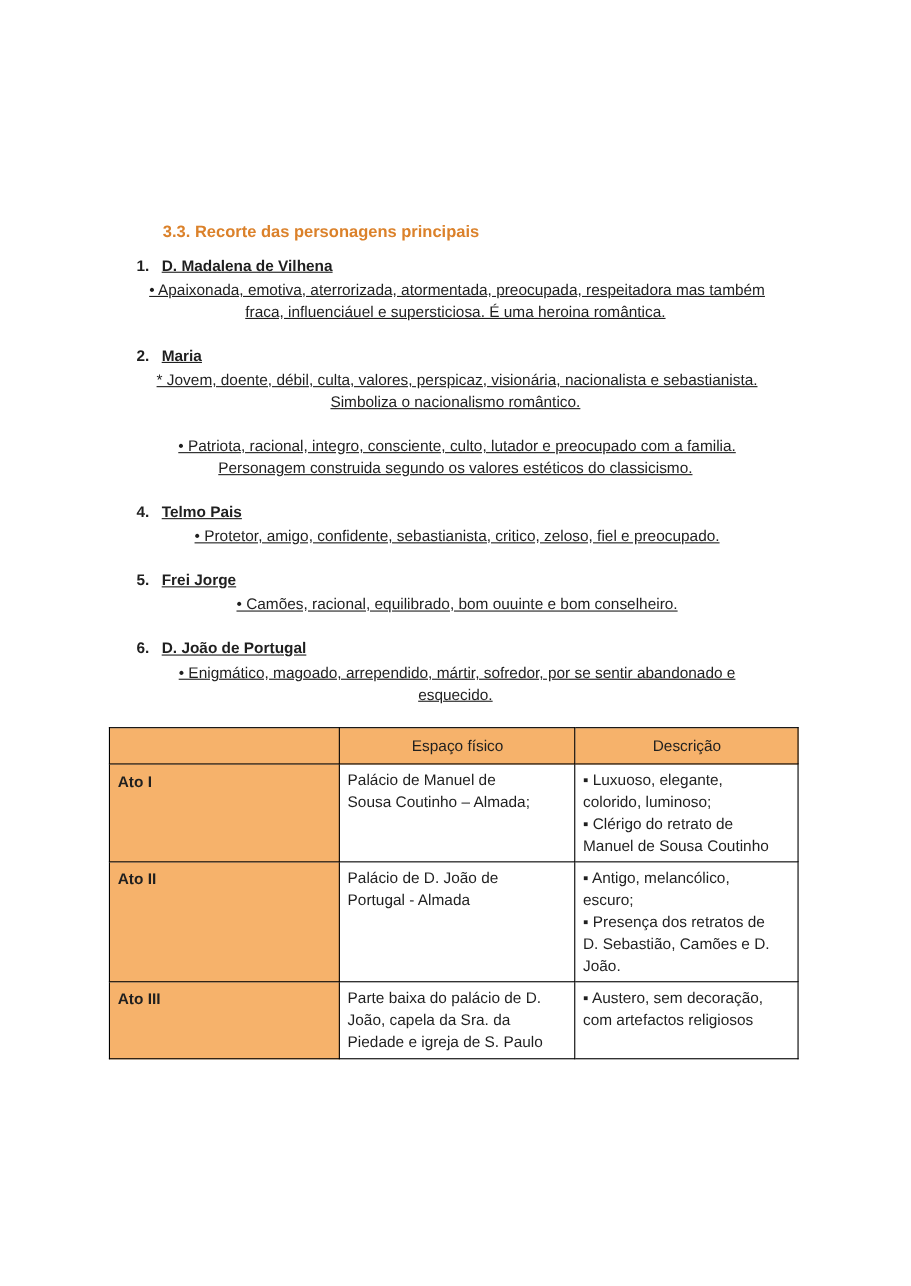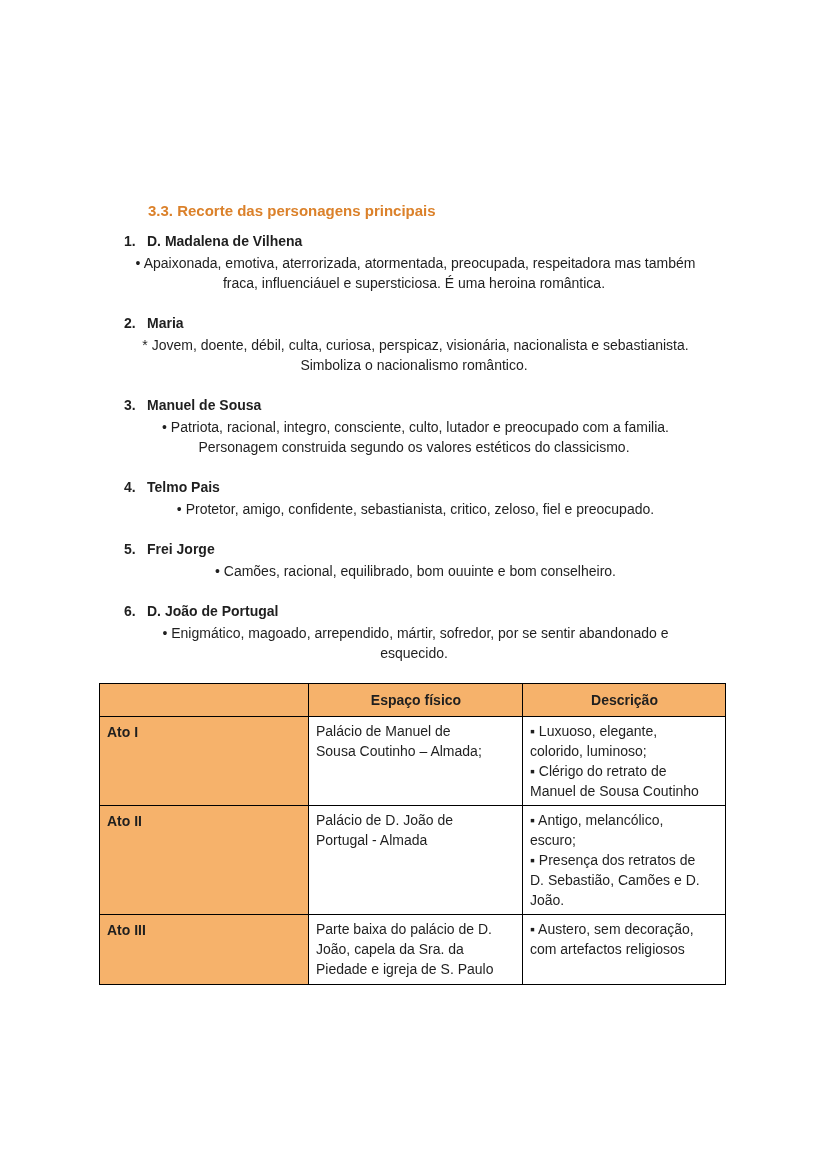--- a/index.html
+++ b/index.html
@@ -18,21 +18,21 @@
   }
   .section-heading {
     font-size: 15px;
     line-height: 20px;
     font-weight: bold;
     color: var(--heading-orange, #db812a);
     margin: 0;
   }
   .heading-recorte { margin: 0 0 10px 48px; }
   .heading-espaco  { margin: 42px 0 27px 0; }
-  .char-item { margin-bottom: 20px; }
+  .char-item { margin-bottom: 20px; text-decoration: underline; }
   .char-head {
     padding-left: 24px;
     font-weight: bold;
     line-height: 20px;
   }
   .char-head .num { display: inline-block; min-width: 23px; }
   .char-desc {
     margin-top: 2px;
     white-space: pre-line;
     text-indent: 3px;
@@ -51,21 +51,21 @@
   table.espaco th, table.espaco td {
     border: 1.5px solid var(--border-color, #000);
     vertical-align: top;
     box-sizing: border-box;
     font-size: 14px;
     line-height: 20px;
     padding: 4px 6px 4px 7px;
   }
   table.espaco th {
     background: var(--table-fill, #f6b26b);
-    font-weight: bold;
+    font-weight: normal;
     padding-top: 6px;
   }
   table.espaco td.act-cell {
     background: var(--table-fill, #f6b26b);
     font-weight: bold;
     text-align: left;
     padding-top: 5px;
   }
   td.lines { white-space: pre-line; }
   tr.hdr-row { height: 33px; }
@@ -85,28 +85,25 @@
       <span class="num">1.</span><span>D. Madalena de Vilhena</span>
     </div>
     <div class="char-desc">• Apaixonada, emotiva, aterrorizada, atormentada, preocupada, respeitadora mas também
 fraca, influenciáuel e supersticiosa. É uma heroina romântica.</div>
   </div>
 
   <div class="char-item">
     <div class="char-head">
       <span class="num">2.</span><span>Maria</span>
     </div>
-    <div class="char-desc">* Jovem, doente, débil, culta, curiosa, perspicaz, visionária, nacionalista e sebastianista.
+    <div class="char-desc">* Jovem, doente, débil, culta, valores, perspicaz, visionária, nacionalista e sebastianista.
 Simboliza o nacionalismo romântico.</div>
   </div>
 
   <div class="char-item">
-    <div class="char-head">
-      <span class="num">3.</span><span>Manuel de Sousa</span>
-    </div>
     <div class="char-desc">• Patriota, racional, integro, consciente, culto, lutador e preocupado com a familia.
 Personagem construida segundo os valores estéticos do classicismo.</div>
   </div>
 
   <div class="char-item">
     <div class="char-head">
       <span class="num">4.</span><span>Telmo Pais</span>
     </div>
     <div class="char-desc">• Protetor, amigo, confidente, sebastianista, critico, zeloso, fiel e preocupado.</div>
   </div>

